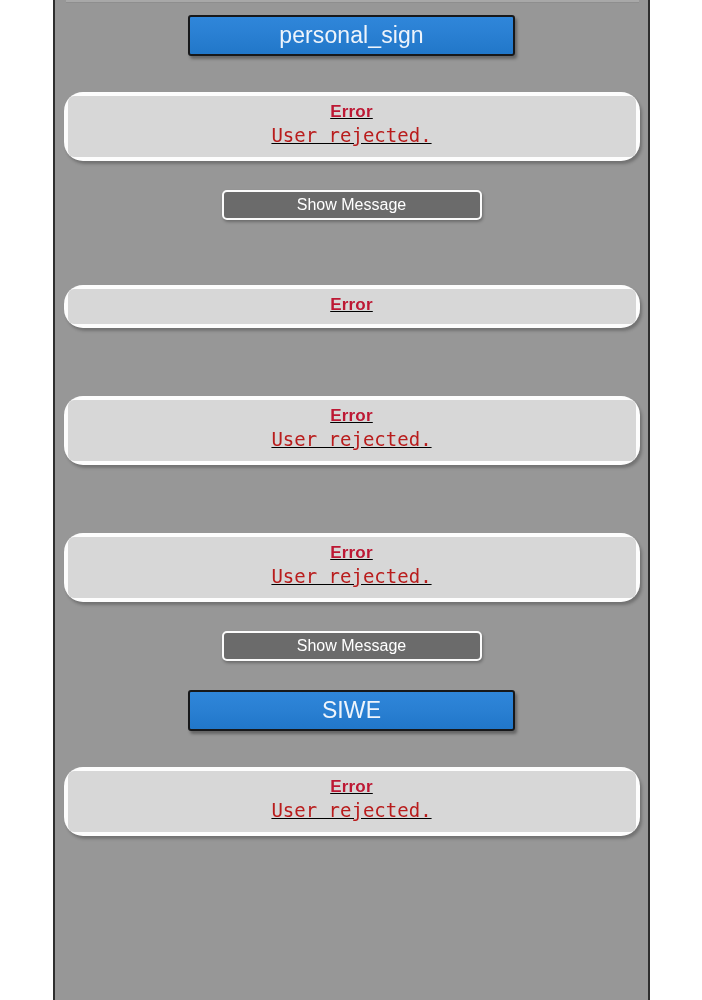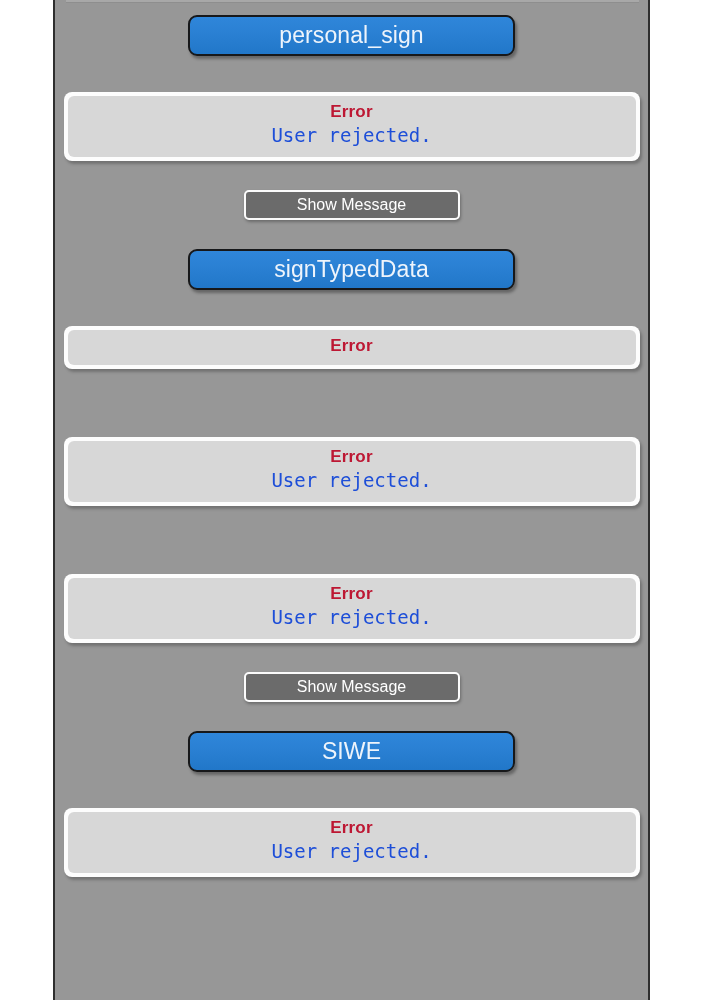--- a/index.html
+++ b/index.html
@@ -54,39 +54,39 @@
     justify-content: center;
     width: 100%;
   }
 
   
   .btn-primary {
     width: 327px;
     height: 41px;
     box-sizing: border-box;
     border: 2px solid #17181a;
-    border-radius: 9px;
+    border-radius: 3px;
     background: linear-gradient(to bottom, #2f86da 0%, #2a80d3 45%, #2177c9 100%);
     color: #eef4fb;
     font-family: "Liberation Sans", sans-serif;
     font-size: 23px;
     font-weight: 400;
     line-height: 37px;
     text-align: center;
     letter-spacing: 0.1px;
     box-shadow: 2px 3px 3px rgba(20,20,20,0.38);
     cursor: pointer;
     padding: 0;
     overflow: hidden;
     white-space: nowrap;
   }
 
   
   .btn-secondary {
-    width: 216px;
+    width: 260px;
     height: 30px;
     box-sizing: border-box;
     border: 2px solid #fbfbfb;
     border-radius: 5px;
     background: #6b6b6b;
     color: #ffffff;
     font-family: "Liberation Sans", sans-serif;
     font-size: 16px;
     font-weight: 400;
     line-height: 26px;
@@ -96,42 +96,43 @@
     padding: 0;
     overflow: hidden;
     white-space: nowrap;
   }
 
   
   .result-box {
     width: 576px;
     box-sizing: border-box;
     background: #fdfdfd;
-    border-radius: 8px;
+    border-radius: 19px;
     padding: 4px;
     box-shadow: 2px 3px 3px rgba(30,30,30,0.30);
+    text-decoration: underline;
   }
   .result-inner {
     background: #d7d7d7;
     border-radius: 6px;
     padding: 5px 8px 9px 8px;
     text-align: center;
   }
   .result-title {
     font-family: "Liberation Sans", sans-serif;
     font-size: 17px;
     font-weight: bold;
     color: #bd1733;
     line-height: 21px;
     letter-spacing: 0.2px;
   }
   .result-message {
     font-family: "DejaVu Sans Mono", "Liberation Mono", monospace;
     font-size: 19px;
-    color: #1d4ed8;
+    color: #b91c1c;
     line-height: 26px;
     white-space: pre;
   }
 
   
   .gap-btn-to-box   { height: 36px; }
   .gap-box-to-btn2  { height: 29px; }
   .gap-btn2-to-btn  { height: 29px; }
   .gap-box-to-btn   { height: 32px; }
   .gap-btn-to-box-b { height: 36px; }
@@ -161,23 +162,20 @@
     </div>
 
     <div class="gap-box-to-btn2"></div>
 
     <div class="row">
       <button class="btn-secondary">Show Message</button>
     </div>
 
     <div class="gap-btn2-to-btn"></div>
 
-    <div class="row">
-      <button class="btn-primary">signTypedData</button>
-    </div>
 
     <div class="gap-btn-to-box"></div>
 
     <div class="row">
       <div class="result-box">
         <div class="result-inner">
           <div class="result-title">Error</div>
         </div>
       </div>
     </div>

